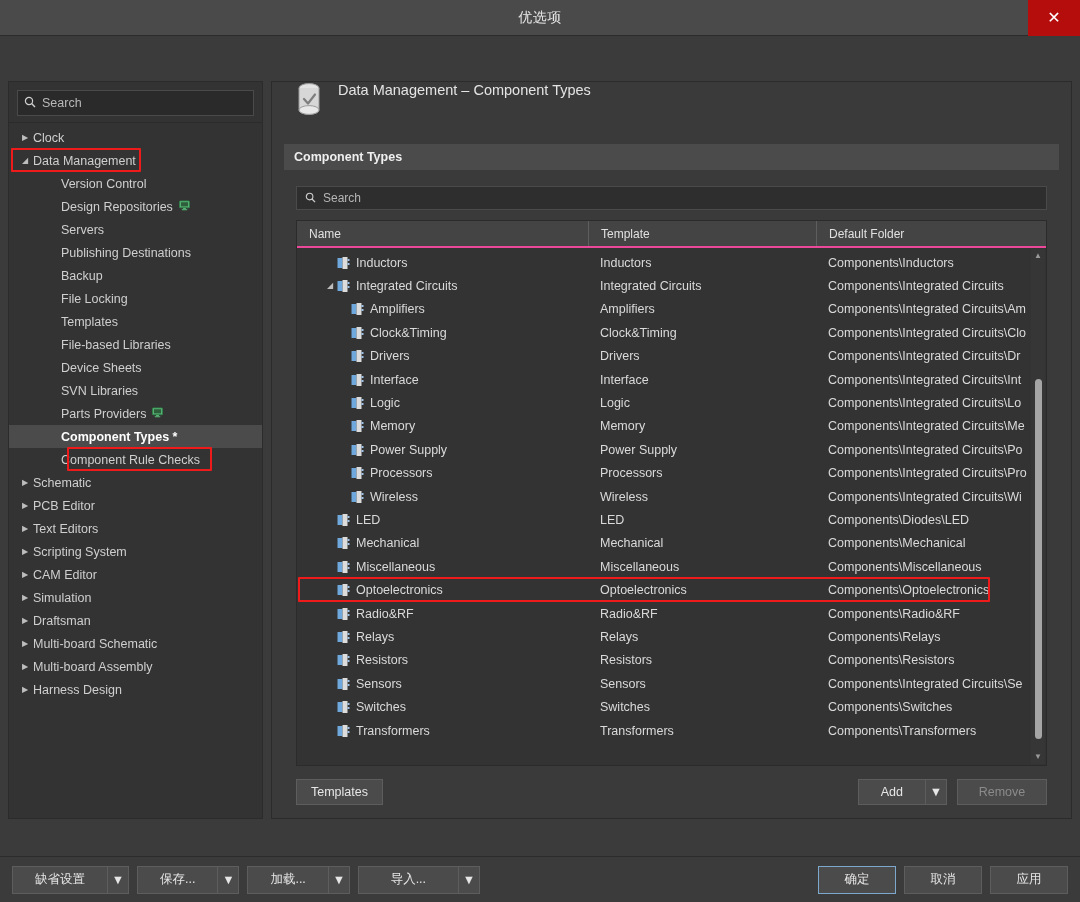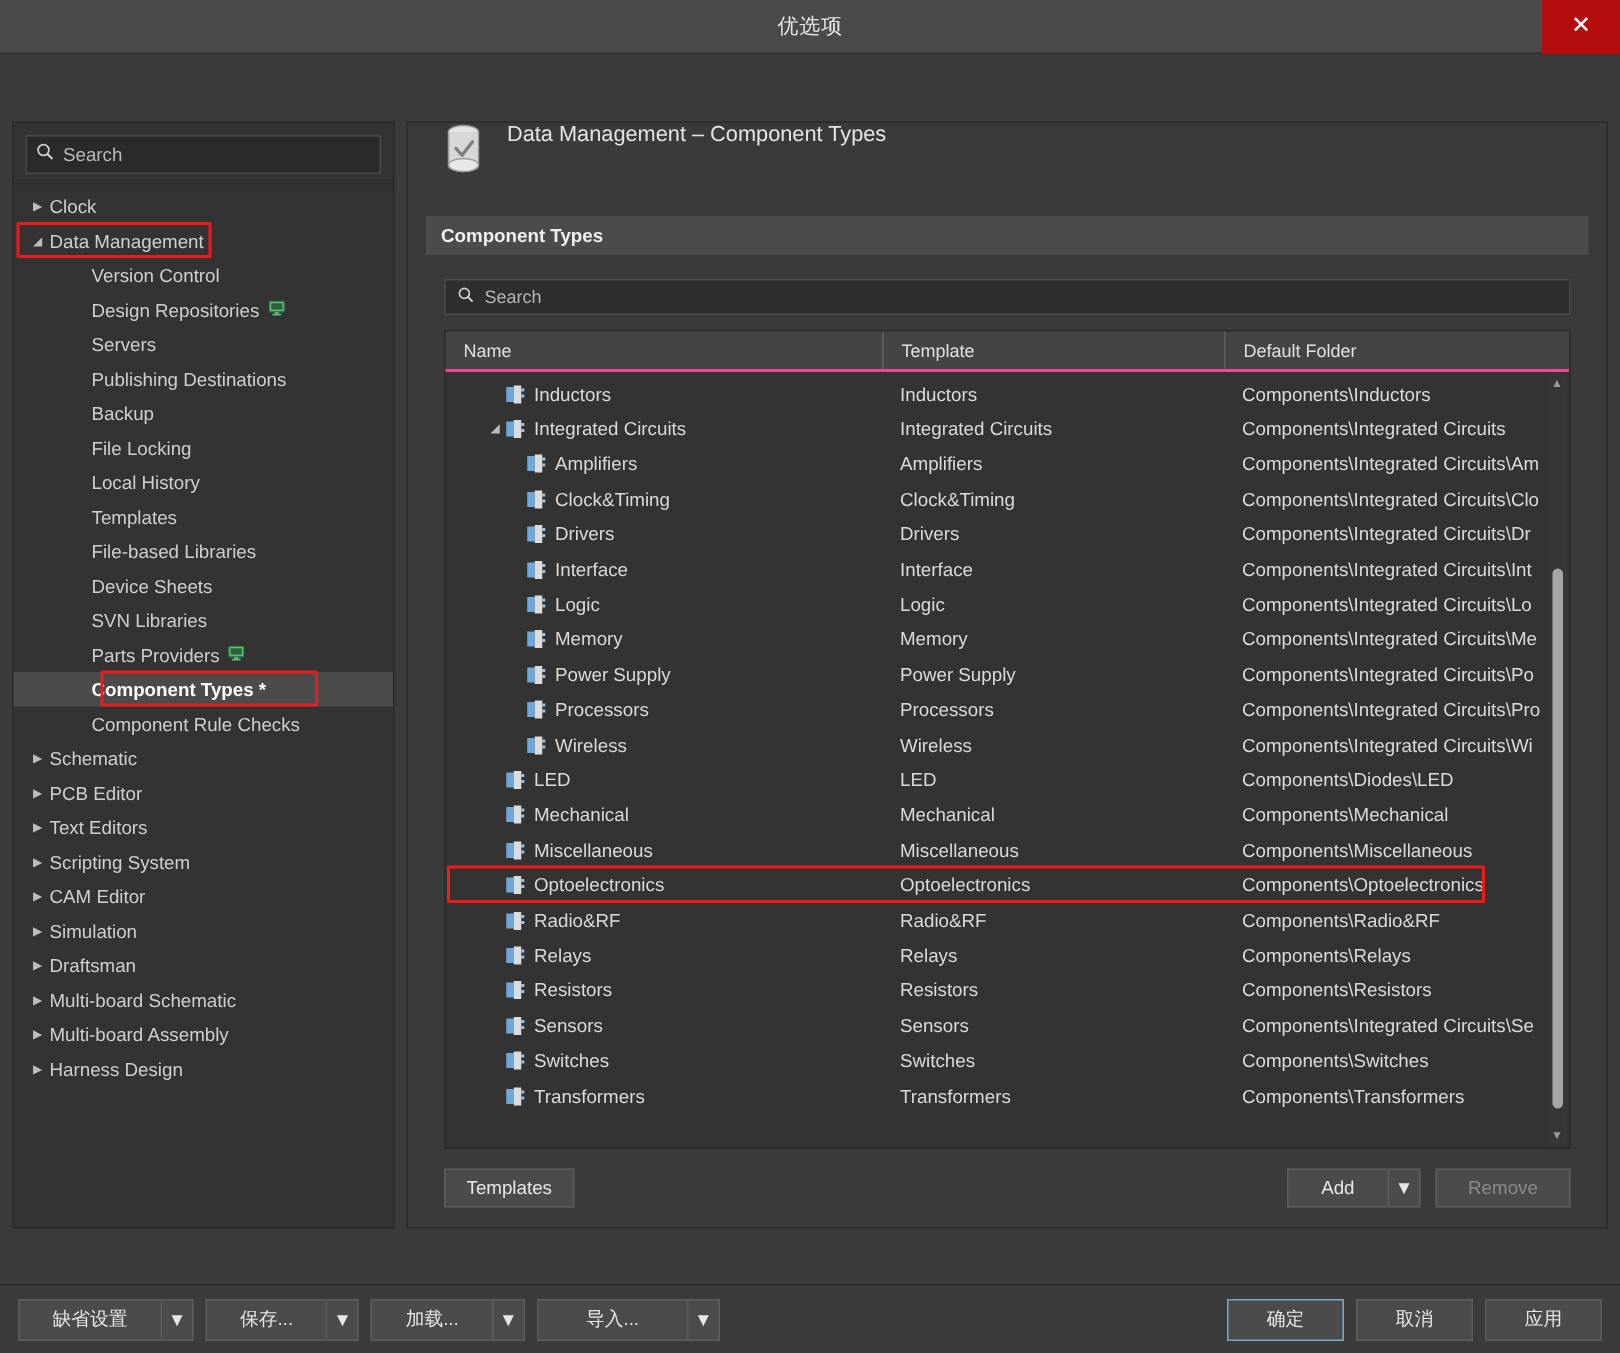--- a/index.html
+++ b/index.html
@@ -240,23 +240,20 @@
             <span>Servers</span>
           </div>
           <div class="tnode lvl1">
             <span>Publishing Destinations</span>
           </div>
           <div class="tnode lvl1">
             <span>Backup</span>
           </div>
           <div class="tnode lvl1">
             <span>File Locking</span>
-          </div>
-          <div class="tnode lvl1">
-            <span>Local History</span>
           </div>
           <div class="tnode lvl1">
             <span>Templates</span>
           </div>
           <div class="tnode lvl1">
             <span>File-based Libraries</span>
           </div>
           <div class="tnode lvl1">
             <span>Device Sheets</span>
           </div>

